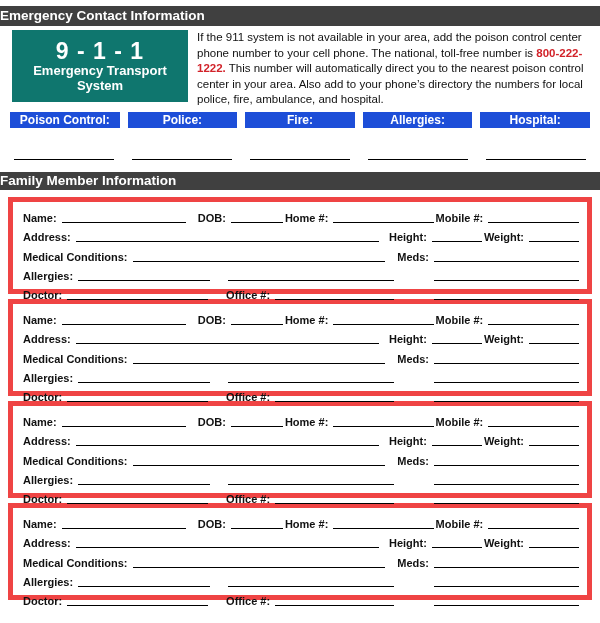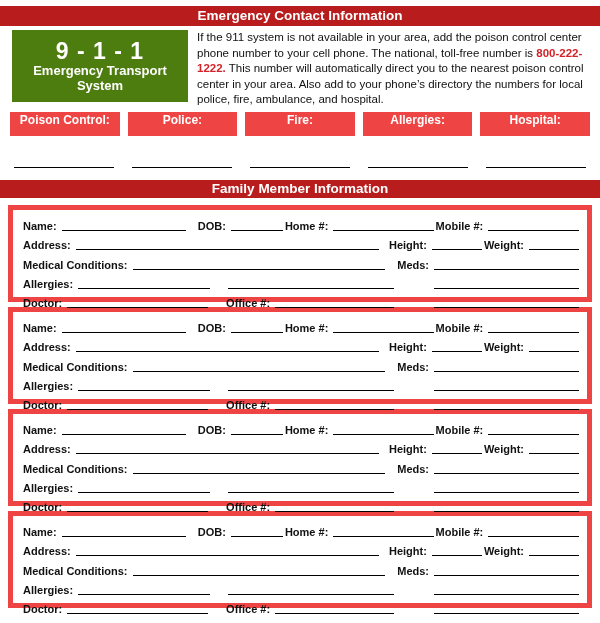--- a/index.html
+++ b/index.html
@@ -1,39 +1,39 @@
 <!DOCTYPE html>
 <html><head>
 <meta charset="utf-8">
 <style>
   * { margin:0; padding:0; box-sizing:border-box; }
   html,body { width:600px; height:623px; overflow:hidden; background:#ffffff;
               font-family:"Liberation Sans", sans-serif; color:#111; }
   .page { width:600px; height:623px; padding-top:6px; }
 
   
-  .bar { background:#b91c1c; color:#fff; text-align:center; font-weight:bold; }
+  .bar { background:#404040; color:#fff; text-align:left; font-weight:bold; }
   .bar.top { height:20px; line-height:20px; font-size:13.5px; }
   .bar.family { height:18px; line-height:18px; font-size:13.5px; margin-top:12px; }
 
   
   .intro { display:flex; margin:4px 12px 0 12px; height:72px; }
-  .red-box { width:176px; height:72px; background:#4d7c0f; color:#fff; text-align:center;
+  .red-box { width:176px; height:72px; background:#0f766e; color:#fff; text-align:center;
              display:flex; flex-direction:column; justify-content:center; flex:0 0 176px; }
   .red-box .num { font-size:23px; font-weight:bold; line-height:24px; letter-spacing:1px; }
   .red-box .phon { font-size:12.5px; font-weight:bold; line-height:14px; }
   .red-box .sys { font-size:13px; font-weight:bold; line-height:15px; }
   .instructions { flex:1; margin-left:9px; font-size:11.5px; line-height:15.6px; color:#111; }
   .phone-red { color:#d2232a; font-weight:bold; }
 
   
   .contact-grid { display:grid; grid-template-columns:repeat(5,1fr); gap:8px;
                   padding:0 10px; margin-top:10px; }
-  .contact-box { background:#ef4444; color:#fff; font-weight:bold; font-size:12px;
-                 height:24px; line-height:16px; text-align:center; }
+  .contact-box { background:#1d4ed8; color:#fff; font-weight:bold; font-size:12px;
+                 height:16px; line-height:16px; text-align:center; }
   .contact-lines { display:grid; grid-template-columns:repeat(5,1fr); gap:14px;
                    padding:0 12px; margin-top:31px; }
   .contact-line { border-bottom:1.4px solid #000; height:1px; margin:0 2px; }
 
   
   .members { margin:7px 8px 0 8px; }
   .member-box { border:5px solid #ef4444; height:97px; padding:4px 8px 3px 10px;
                 margin-bottom:5px; background:#fff;font-weight:bold; }
   .member-box:last-child { margin-bottom:0; }
   .frow { display:flex; align-items:flex-end; height:19.2px; font-size:11px; }

